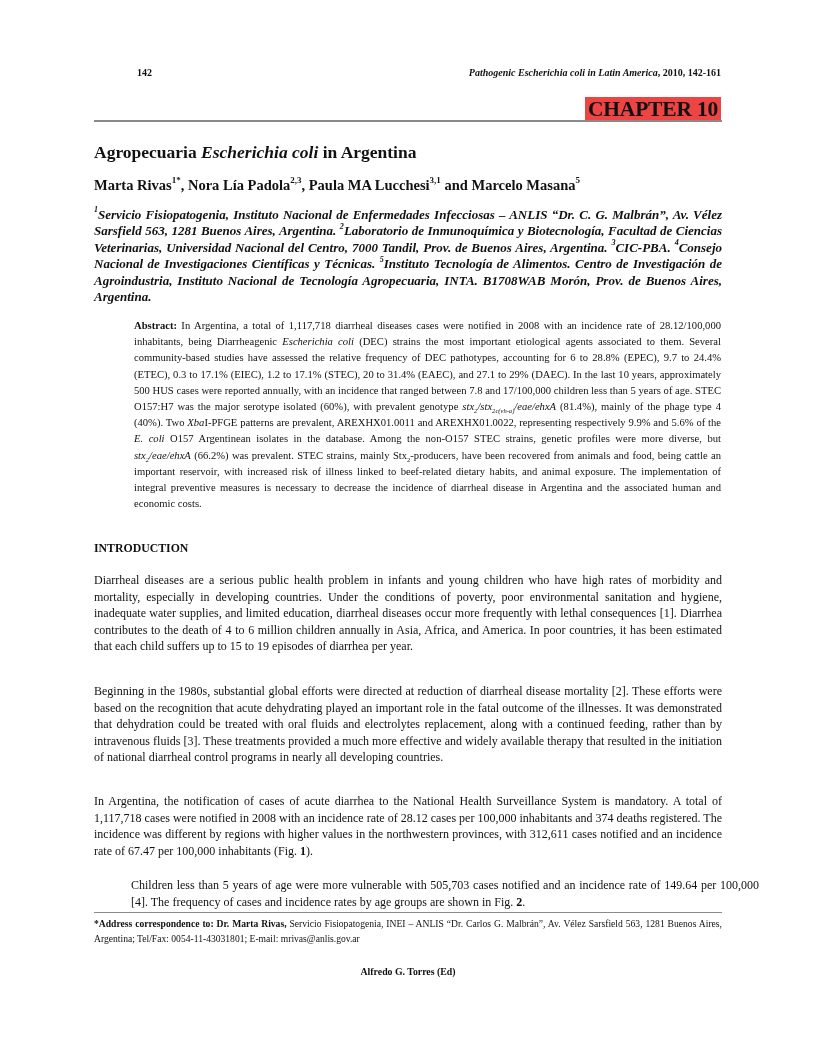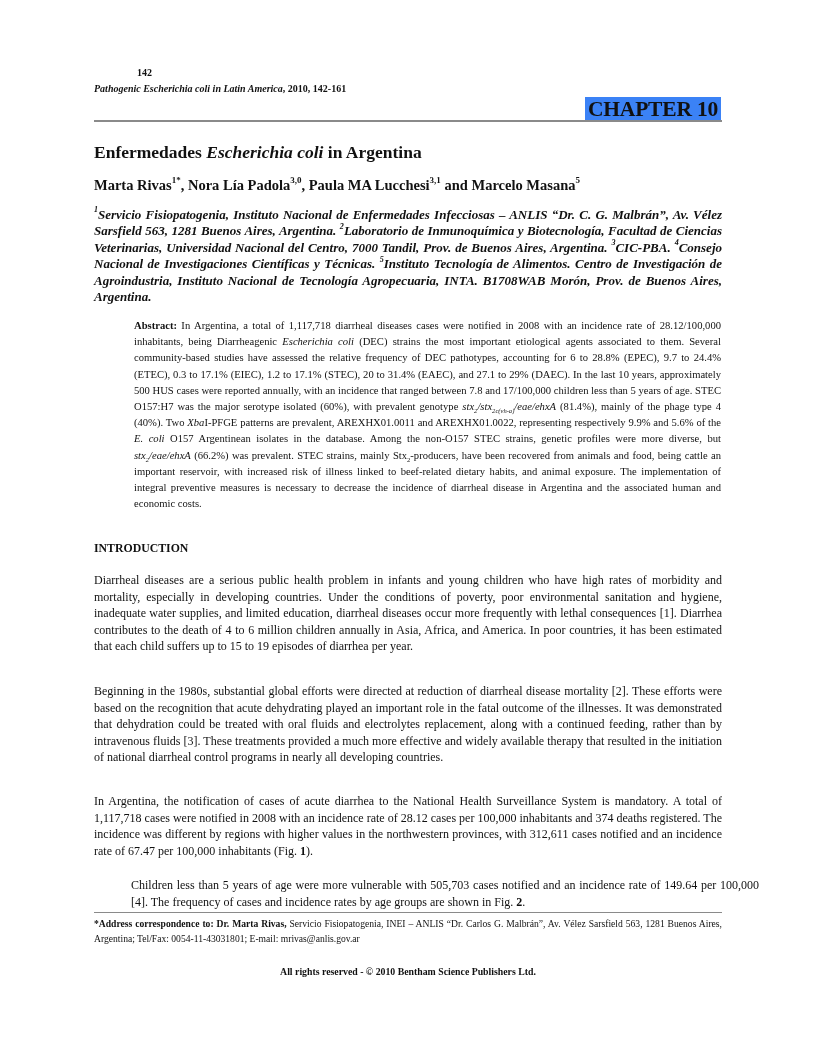--- a/index.html
+++ b/index.html
@@ -1,23 +1,23 @@
 <!DOCTYPE html>
 <html><head>
 <meta charset="utf-8">
 <style>
   html, body { margin: 0; padding: 0; background: #ffffff; }
   body { width: 816px; height: 1056px; position: relative; overflow: hidden;
          font-family: "Liberation Serif", "DejaVu Serif", serif; color: #111; }
   .abs { position: absolute; }
   .running-head { top: 67px; left: 94px; width: 627px; font-size: 10px; font-weight: bold; }
   .running-head .pno { position: absolute; left: 0; top: 0; margin-left: 43px; }
-  .running-head .jt { position: absolute; left: 0; width: 100%; text-align: left; font-style: italic; top: 0; margin-top: 16px; }
+  .running-head .jt { position: absolute; left: 0; width: 100%; text-align: right; font-style: italic; top: 0; }
   .running-head .jt .norm { font-style: normal; }
-  .chapter-box { top: 97px; right: 95px; background: #3b82f6; padding: 0 3px 0 3px;
+  .chapter-box { top: 97px; right: 95px; background: #ef4444; padding: 0 3px 0 3px;
                  font-size: 21.5px; font-weight: bold; line-height: 24px; letter-spacing: -0.2px; }
   .rule-top { top: 120px; left: 94px; width: 628px; height: 0; border-top: 2px solid #8a8a8a; }
   .title { top: 142px; left: 94px; font-size: 17.5px; font-weight: bold; }
   .authors { top: 177px; left: 94px; font-size: 14.5px; font-weight: bold; }
   sup { font-size: 62%; line-height: 0; position: relative; top: -0.15em; vertical-align: super; }
   sub { font-size: 62%; line-height: 0; }
   .affil { top: 207px; left: 94px; width: 628px; font-size: 13px; font-style: italic;
            line-height: 16.4px; text-align: justify; font-weight: bold; }
   .abstract { top: 318px; left: 134px; width: 587px; font-size: 10.6px; line-height: 16.2px; text-align: justify; }
   .abstract b { font-weight: bold; }
@@ -36,35 +36,35 @@
 <body>
 
 <div class="abs running-head">
   <span class="pno">142</span>
   <span class="jt"><span>Pathogenic Escherichia coli in Latin America</span><span class="norm">, 2010, 142-161</span></span>
 </div>
 
 <div class="abs chapter-box">CHAPTER 10</div>
 <div class="abs rule-top"></div>
 
-<div class="abs title"><span>Enfermedades </span><span class="it">Escherichia coli</span><span> in Argentina</span></div>
+<div class="abs title"><span>Agropecuaria </span><span class="it">Escherichia coli</span><span> in Argentina</span></div>
 
 <div class="abs authors">
-  <span><span>Marta Rivas</span><sup>1*</sup><span>, </span></span><span><span>Nora Lía Padola</span><sup>3,0</sup><span>, </span></span><span><span>Paula MA Lucchesi</span><sup>3,1</sup><span> and </span></span><span><span>Marcelo Masana</span><sup>5</sup></span>
+  <span><span>Marta Rivas</span><sup>1*</sup><span>, </span></span><span><span>Nora Lía Padola</span><sup>2,3</sup><span>, </span></span><span><span>Paula MA Lucchesi</span><sup>3,1</sup><span> and </span></span><span><span>Marcelo Masana</span><sup>5</sup></span>
 </div>
 
 <div class="abs affil"><sup>1</sup><span>Servicio Fisiopatogenia, Instituto Nacional de Enfermedades Infecciosas – ANLIS “Dr. C. G. Malbrán”, Av. Vélez Sarsfield 563, 1281 Buenos Aires, Argentina. </span><sup>2</sup><span>Laboratorio de Inmunoquímica y Biotecnología, Facultad de Ciencias Veterinarias, Universidad Nacional del Centro, 7000 Tandil, Prov. de Buenos Aires, Argentina. </span><sup>3</sup><span>CIC-PBA. </span><sup>4</sup><span>Consejo Nacional de Investigaciones Científicas y Técnicas. </span><sup>5</sup><span>Instituto Tecnología de Alimentos. Centro de Investigación de Agroindustria, Instituto Nacional de Tecnología Agropecuaria, INTA. B1708WAB Morón, Prov. de Buenos Aires, Argentina.</span></div>
 
 <div class="abs abstract"><b>Abstract:</b><span> In Argentina, a total of 1,117,718 diarrheal diseases cases were notified in 2008 with an incidence rate of 28.12/100,000 inhabitants, being Diarrheagenic </span><i>Escherichia coli</i><span> (DEC) strains the most important etiological agents associated to them. Several community-based studies have assessed the relative frequency of DEC pathotypes, accounting for 6 to 28.8% (EPEC), 9.7 to 24.4% (ETEC), 0.3 to 17.1% (EIEC), 1.2 to 17.1% (STEC), 20 to 31.4% (EAEC), and 27.1 to 29% (DAEC). In the last 10 years, approximately 500 HUS cases were reported annually, with an incidence that ranged between 7.8 and 17/100,000 children less than 5 years of age. STEC O157:H7 was the major serotype isolated (60%), with prevalent genotype </span><i><span>stx</span><sub>2</sub><span>/stx</span><sub>2c(vh-a)</sub><span>/eae/ehxA</span></i><span> (81.4%), mainly of the phage type 4 (40%). Two </span><i>Xba</i><span>I-PFGE patterns are prevalent, AREXHX01.0011 and AREXHX01.0022, representing respectively 9.9% and 5.6% of the </span><i>E. coli</i><span> O157 Argentinean isolates in the database. Among the non-O157 STEC strains, genetic profiles were more diverse, but </span><i><span>stx</span><sub>2</sub><span>/eae/ehxA</span></i><span> (66.2%) was prevalent. STEC strains, mainly Stx</span><sub>2</sub><span>-producers, have been recovered from animals and food, being cattle an important reservoir, with increased risk of illness linked to beef-related dietary habits, and animal exposure. The implementation of integral preventive measures is necessary to decrease the incidence of diarrheal disease in Argentina and the associated human and economic costs.</span></div>
 
 <div class="abs sec-head">INTRODUCTION</div>
 
 <div class="abs para p1">Diarrheal diseases are a serious public health problem in infants and young children who have high rates of morbidity and mortality, especially in developing countries. Under the conditions of poverty, poor environmental sanitation and hygiene, inadequate water supplies, and limited education, diarrheal diseases occur more frequently with lethal consequences [1]. Diarrhea contributes to the death of 4 to 6 million children annually in Asia, Africa, and America. In poor countries, it has been estimated that each child suffers up to 15 to 19 episodes of diarrhea per year.</div>
 <div class="abs para p2">Beginning in the 1980s, substantial global efforts were directed at reduction of diarrheal disease mortality [2]. These efforts were based on the recognition that acute dehydrating played an important role in the fatal outcome of the illnesses. It was demonstrated that dehydration could be treated with oral fluids and electrolytes replacement, along with a continued feeding, rather than by intravenous fluids [3]. These treatments provided a much more effective and widely available therapy that resulted in the initiation of national diarrheal control programs in nearly all developing countries.</div>
 <div class="abs para p3"><span>In Argentina, the notification of cases of acute diarrhea to the National Health Surveillance System is mandatory. A total of 1,117,718 cases were notified in 2008 with an incidence rate of 28.12 cases per 100,000 inhabitants and 374 deaths registered. The incidence was different by regions with higher values in the northwestern provinces, with 312,611 cases notified and an incidence rate of 67.47 per 100,000 inhabitants (Fig. </span><b>1</b><span>).</span></div>
 <div class="abs para p4"><span>Children less than 5 years of age were more vulnerable with 505,703 cases notified and an incidence rate of 149.64 per 100,000 [4]. The frequency of cases and incidence rates by age groups are shown in Fig. </span><b>2</b><span>.</span></div>
 
 <div class="abs rule-foot"></div>
 <div class="abs corr"><b>*Address correspondence to: Dr. Marta Rivas,</b><span> Servicio Fisiopatogenia, INEI – ANLIS “Dr. Carlos G. Malbrán”, Av. Vélez Sarsfield 563, 1281 Buenos Aires, Argentina; Tel/Fax: 0054-11-43031801; E-mail: mrivas@anlis.gov.ar</span></div>
 
 <div class="abs editor">
-  <div>All rights reserved - © 2010 Bentham Science Publishers Ltd.</div>
+  <div>Alfredo G. Torres (Ed)</div>
 </div>
 
 </body></html>

